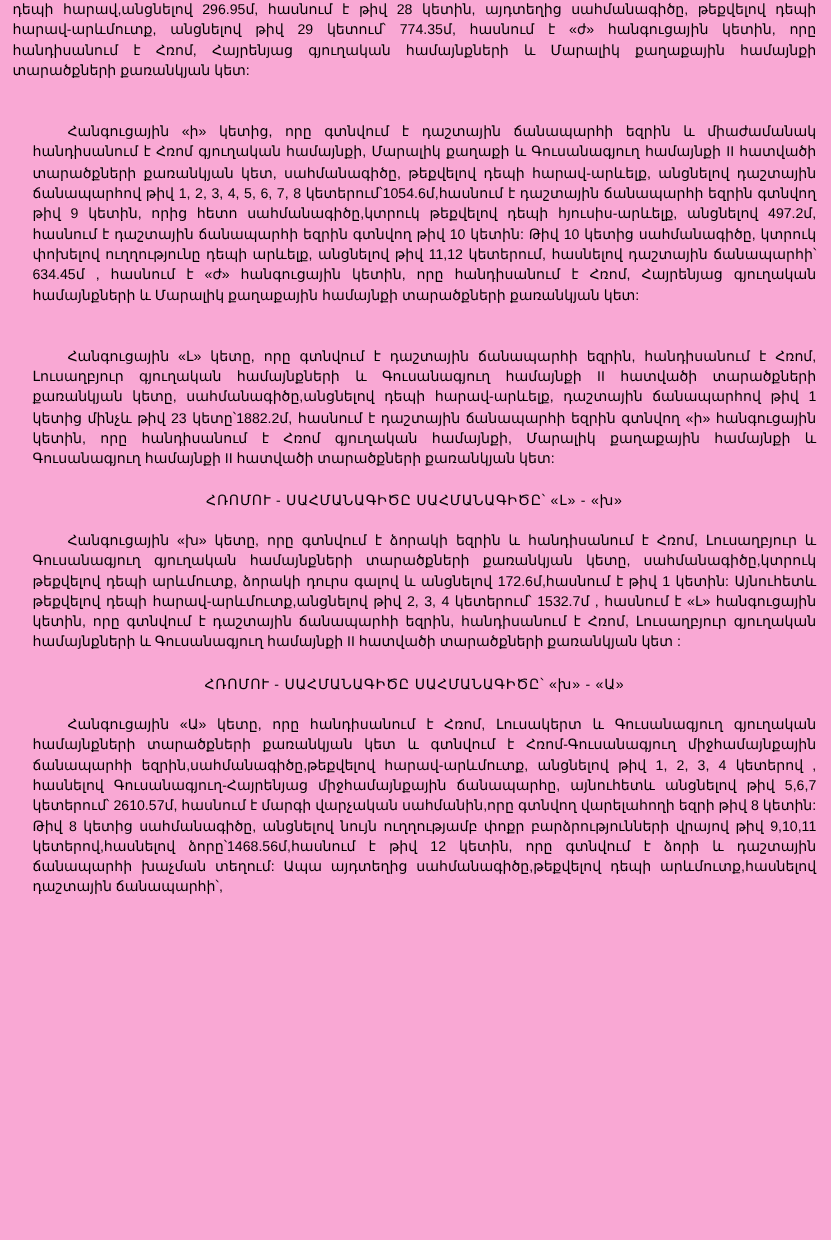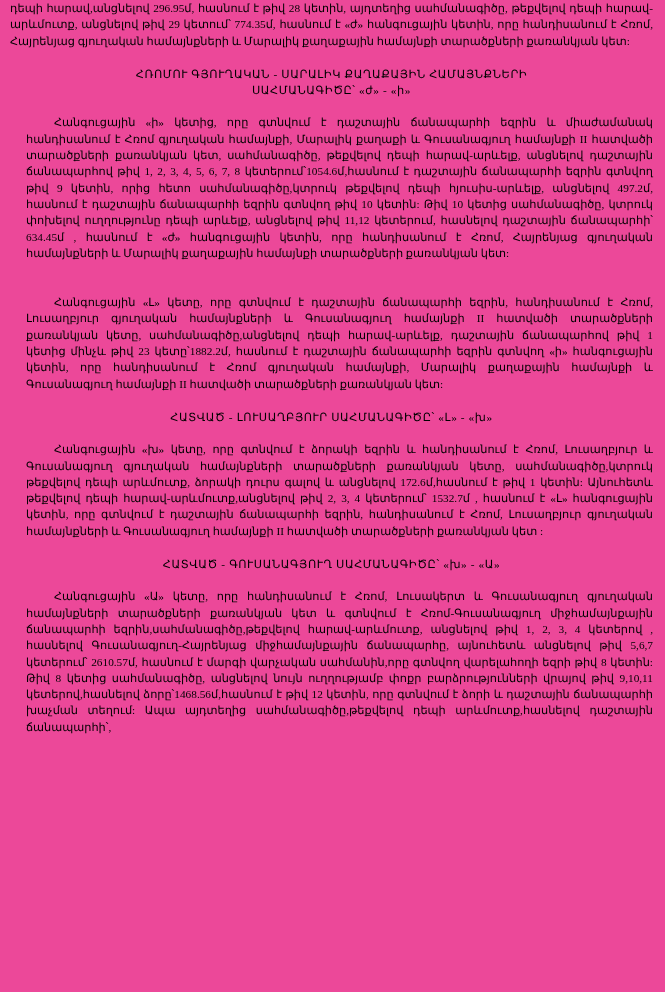--- a/index.html
+++ b/index.html
@@ -4,22 +4,22 @@
 <style>
   html, body {
     margin: 0;
     padding: 0;
     background: #ffffff;
   }
   .page {
     width: 665px;
     min-height: 992px;
     position: relative;
-    background: #ec4899;
-    font-family: Liberation Serif, serif;
+    background: #f9a8d4;
+    font-family: Liberation Sans, sans-serif;
     color: #000000;
     padding: 0;
     box-sizing: border-box;
   }
   .content {
     padding: 0 12px 0 10px;
   }
   p.body {
     margin: 0 0 0 0;
     font-size: 11.3px;
@@ -47,50 +47,46 @@
 </head>
 <body>
 
 <div class="page">
   <div class="content">
 
     <p class="body">դեպի հարավ,անցնելով 296.95մ, հասնում է թիվ 28 կետին, այդտեղից սահմանագիծը, թեքվելով դեպի հարավ-արևմուտք, անցնելով թիվ 29 կետում՝ 774.35մ, հասնում է «ժ» հանգուցային կետին, որը հանդիսանում է Հռոմ, Հայրենյաց գյուղական համայնքների և Մարալիկ քաղաքային համայնքի տարածքների քառանկյան կետ:</p>
 
     <div class="gap-lg"></div>
 
-    <div class="heading-block">
-      <h2 class="heading">ՀՌՈՄՈՒ ԳՅՈՒՂԱԿԱՆ - ՍԱՐԱԼԻԿ ՔԱՂԱՔԱՅԻՆ ՀԱՄԱՅՆՔՆԵՐԻ</h2>
-      <h2 class="heading">ՍԱՀՄԱՆԱԳԻԾԸ՝ «ժ» - «ի»</h2>
-    </div>
 
     <div class="gap-md"></div>
 
     <p class="body indent">Հանգուցային «ի» կետից, որը գտնվում է դաշտային ճանապարհի եզրին և միաժամանակ հանդիսանում է Հռոմ գյուղական համայնքի, Մարալիկ քաղաքի և Գուսանագյուղ համայնքի II հատվածի տարածքների քառանկյան կետ, սահմանագիծը, թեքվելով դեպի հարավ-արևելք, անցնելով դաշտային ճանապարհով թիվ 1, 2, 3, 4, 5, 6, 7, 8 կետերում՝1054.6մ,հասնում է դաշտային ճանապարհի եզրին  գտնվող թիվ 9 կետին, որից հետո սահմանագիծը,կտրուկ թեքվելով դեպի հյուսիս-արևելք, անցնելով 497.2մ, հասնում է դաշտային ճանապարհի եզրին գտնվող թիվ 10 կետին: Թիվ 10 կետից սահմանագիծը, կտրուկ փոխելով ուղղությունը դեպի արևելք, անցնելով թիվ 11,12 կետերում, հասնելով դաշտային ճանապարհի՝ 634.45մ , հասնում է «ժ» հանգուցային կետին, որը հանդիսանում է Հռոմ, Հայրենյաց գյուղական համայնքների և Մարալիկ քաղաքային համայնքի տարածքների քառանկյան կետ:</p>
 
     <div class="gap-lg"></div>
 
 
     <div class="gap-md"></div>
 
     <p class="body indent">Հանգուցային «Լ» կետը, որը գտնվում է դաշտային ճանապարհի եզրին, հանդիսանում է Հռոմ, Լուսաղբյուր գյուղական համայնքների և Գուսանագյուղ համայնքի II հատվածի տարածքների քառանկյան կետը, սահմանագիծը,անցնելով դեպի հարավ-արևելք, դաշտային ճանապարհով թիվ 1 կետից մինչև թիվ 23 կետը՝1882.2մ, հասնում է դաշտային ճանապարհի եզրին գտնվող «ի» հանգուցային կետին, որը հանդիսանում է Հռոմ գյուղական համայնքի, Մարալիկ քաղաքային համայնքի և Գուսանագյուղ համայնքի II հատվածի տարածքների քառանկյան կետ:</p>
 
     <div class="gap-lg"></div>
 
     <div class="heading-block">
-      <h2 class="heading">ՀԱՏՎԱԾ - ԼՈՒՍԱՂԲՅՈՒՐ ՍԱՀՄԱՆԱԳԻԾԸ՝ «Լ» - «խ»</h2>
+      <h2 class="heading">ՀՌՈՄՈՒ - ՍԱՀՄԱՆԱԳԻԾԸ ՍԱՀՄԱՆԱԳԻԾԸ՝ «Լ» - «խ»</h2>
     </div>
 
     <div class="gap-md"></div>
 
     <p class="body indent">Հանգուցային «խ» կետը, որը գտնվում է ձորակի եզրին և հանդիսանում է Հռոմ, Լուսաղբյուր և Գուսանագյուղ գյուղական համայնքների տարածքների քառանկյան կետը, սահմանագիծը,կտրուկ թեքվելով դեպի արևմուտք, ձորակի դուրս գալով և անցնելով 172.6մ,հասնում է թիվ 1 կետին: Այնուհետև թեքվելով դեպի հարավ-արևմուտք,անցնելով թիվ 2, 3, 4 կետերում՝ 1532.7մ , հասնում է «Լ» հանգուցային կետին, որը գտնվում է դաշտային ճանապարհի եզրին, հանդիսանում է Հռոմ, Լուսաղբյուր գյուղական համայնքների և Գուսանագյուղ համայնքի II հատվածի տարածքների քառանկյան կետ :</p>
 
     <div class="gap-lg"></div>
 
     <div class="heading-block">
-      <h2 class="heading">ՀԱՏՎԱԾ - ԳՈՒՍԱՆԱԳՅՈՒՂ ՍԱՀՄԱՆԱԳԻԾԸ՝ «խ» - «Ա»</h2>
+      <h2 class="heading">ՀՌՈՄՈՒ - ՍԱՀՄԱՆԱԳԻԾԸ ՍԱՀՄԱՆԱԳԻԾԸ՝ «խ» - «Ա»</h2>
     </div>
 
     <div class="gap-md"></div>
 
     <p class="body indent">Հանգուցային «Ա» կետը, որը հանդիսանում է Հռոմ, Լուսակերտ և Գուսանագյուղ գյուղական համայնքների տարածքների քառանկյան կետ և գտնվում է Հռոմ-Գուսանագյուղ միջհամայնքային ճանապարհի եզրին,սահմանագիծը,թեքվելով հարավ-արևմուտք, անցնելով թիվ 1, 2, 3, 4 կետերով , հասնելով Գուսանագյուղ-Հայրենյաց միջհամայնքային ճանապարհը, այնուհետև անցնելով թիվ 5,6,7 կետերում՝ 2610.57մ, հասնում է մարգի վարչական սահմանին,որը գտնվող  վարելահողի եզրի թիվ 8 կետին: Թիվ 8 կետից սահմանագիծը, անցնելով նույն ուղղությամբ փոքր բարձրությունների վրայով թիվ 9,10,11 կետերով,հասնելով ձորը՝1468.56մ,հասնում է թիվ 12 կետին, որը գտնվում է ձորի և դաշտային ճանապարհի խաչման տեղում: Ապա այդտեղից սահմանագիծը,թեքվելով դեպի արևմուտք,հասնելով դաշտային ճանապարհի՝,</p>
 
   </div>
 </div>
 
 </body></html>

